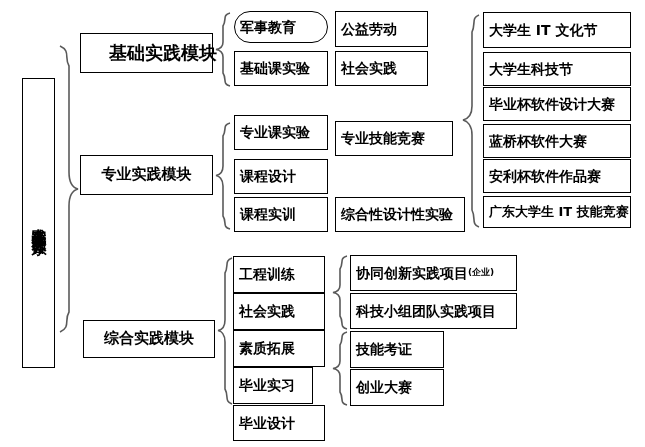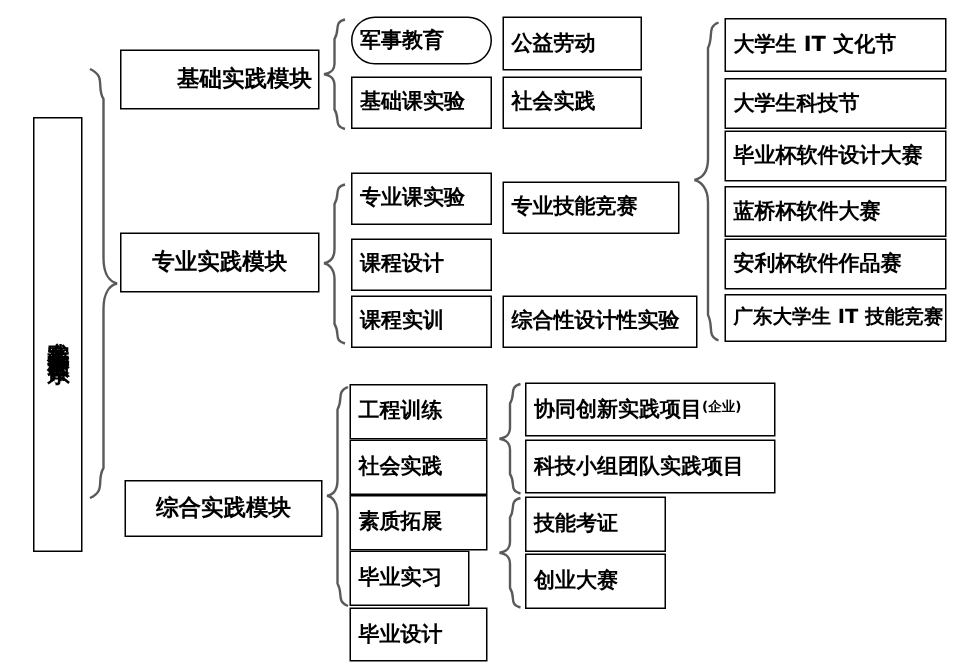--- a/index.html
+++ b/index.html
@@ -72,21 +72,21 @@
   <div class="root-box" style="left:22px; top:78px; width:33px; height:290px;">
     <span class="root-label" style="font-size:15px;">实践教学内容体系</span>
   </div>
 
   <div class="brace" style="left:58px; top:44px; width:22px; height:290px;">
     <svg width="22" height="290" viewBox="0 0 22 290">
       <path d="M2,2 C13,7 6,14 11,22 L11,128 C11,140 16,144 20,145 C16,146 11,150 11,162 L11,268 C6,276 13,283 2,288" fill="none" stroke="#5a5a5a" stroke-width="1.6"></path>
     </svg>
   </div>
 
-  <div class="box" style="left:80px; top:33px; width:133px; height:40px; font-size:15px;padding-left:33px;">
+  <div class="box" style="left:80px; top:33px; width:133px; height:40px; font-size:18px;padding-left:33px;">
     <span>基础实践模块</span>
   </div>
 
   <div class="brace" style="left:215px; top:12px; width:18px; height:75px;">
     <svg width="18" height="75" viewBox="0 0 18 75">
       <path d="M15,1 C7,3 12,8 8,14 L8,30 C8,36 4,37 1,37.5 C4,38 8,39 8,45 L8,61 C12,67 7,72 15,74" fill="none" stroke="#5a5a5a" stroke-width="1.6"></path>
     </svg>
   </div>
 
   <div class="box left-align" style="left:234px; top:11px; width:94px; height:32px; font-size:14px;border-radius:18px;">

